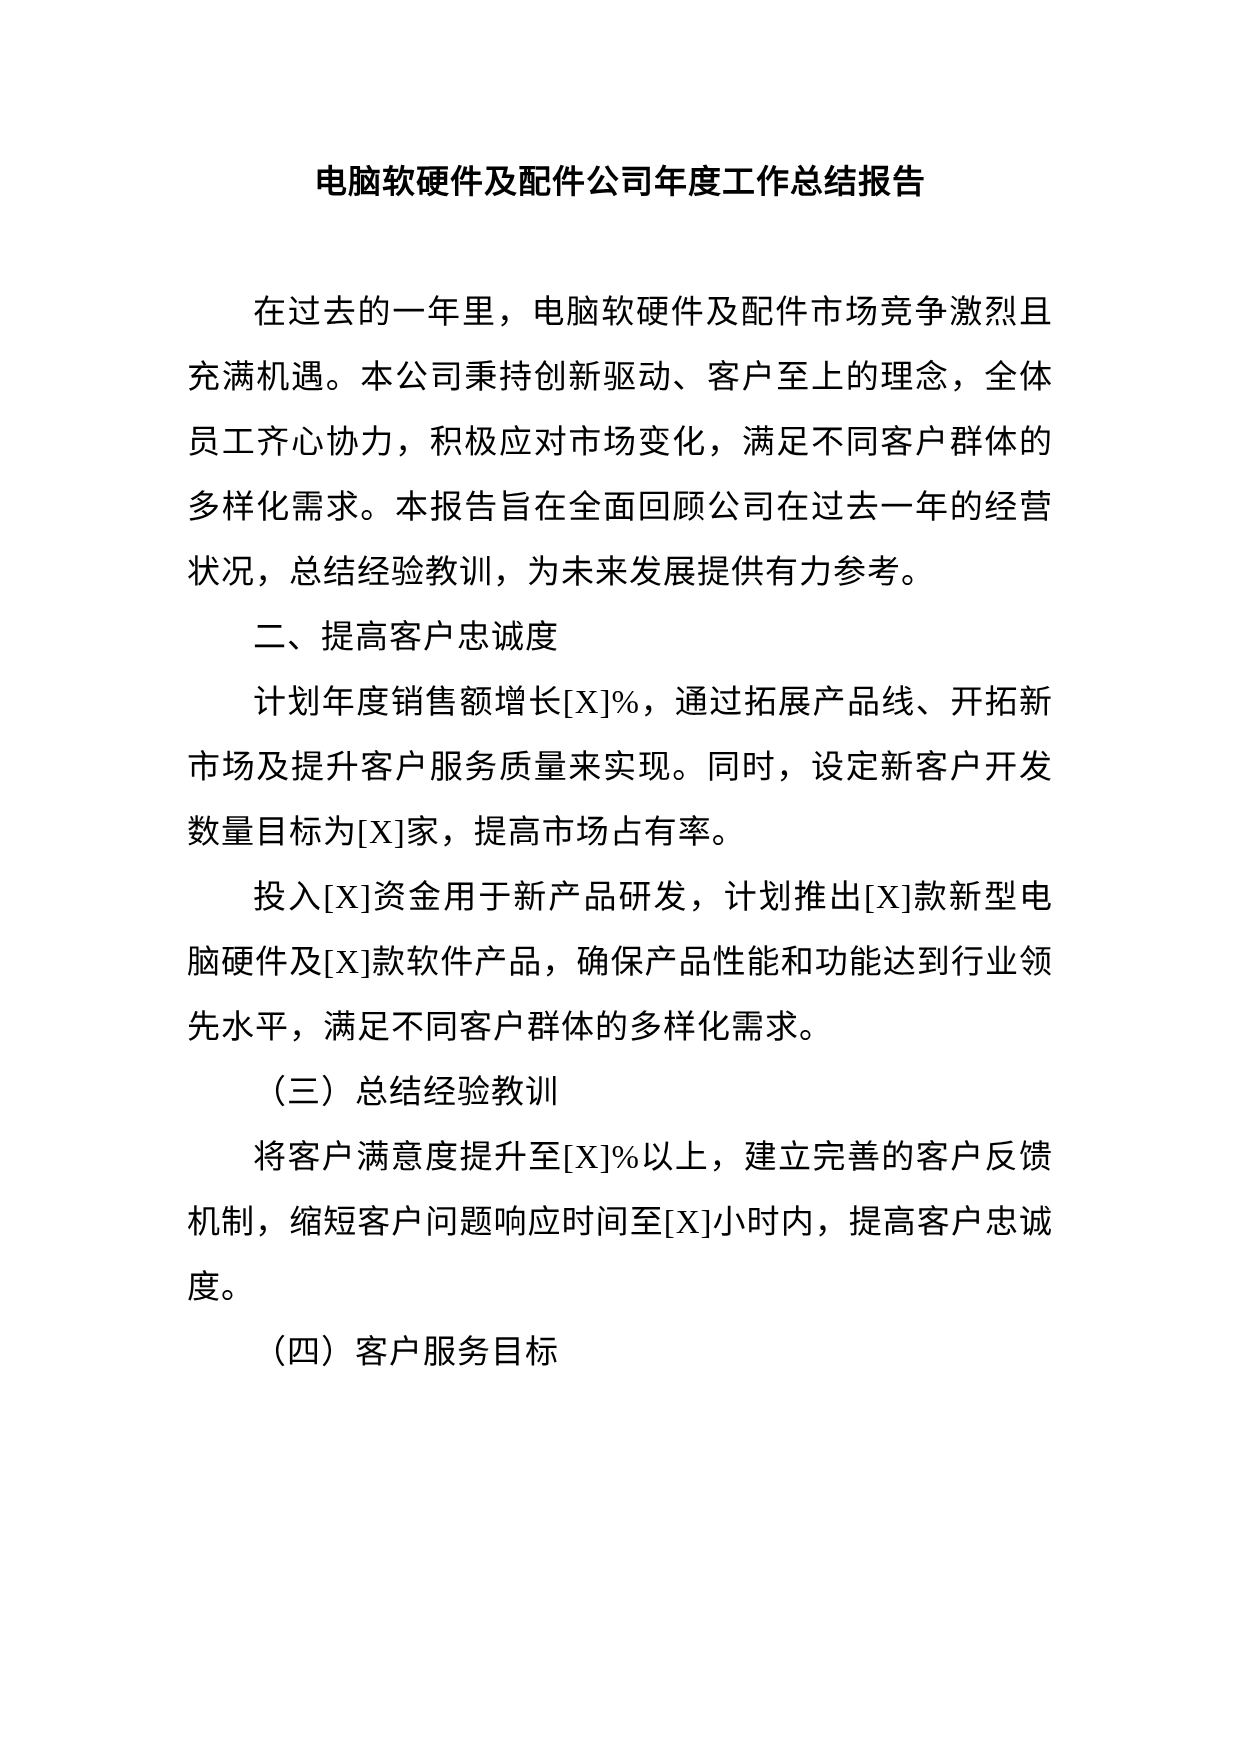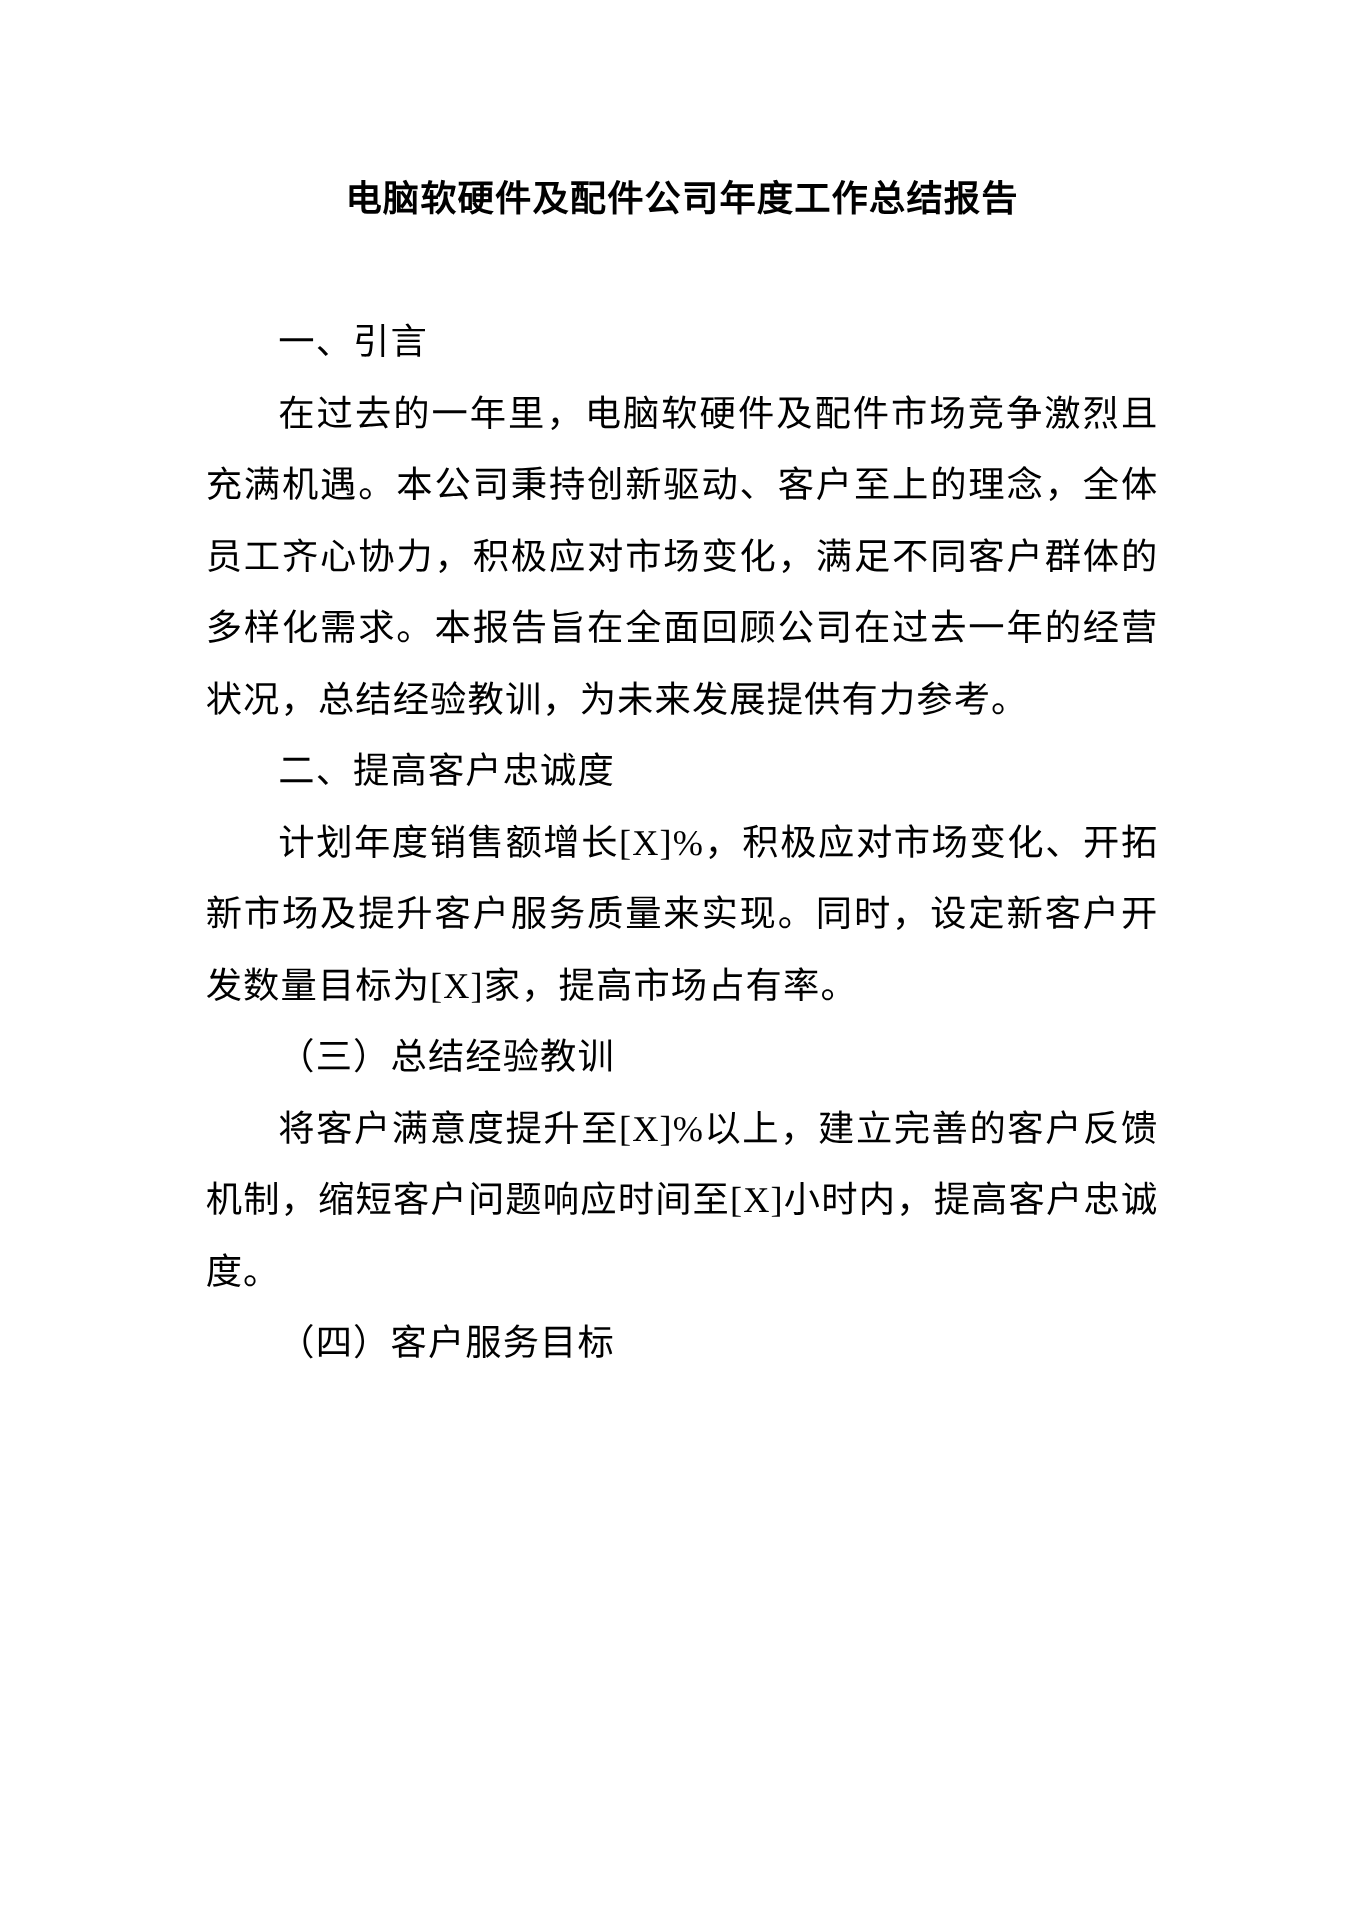--- a/index.html
+++ b/index.html
@@ -45,21 +45,21 @@
     text-align: left;
     font-weight: normal;
   }
 </style>
 </head>
 <body>
 
 <div class="page">
   <h1 class="doc-title">电脑软硬件及配件公司年度工作总结报告</h1>
   <div id="doc-body">
-      <p class="block block-section-heading">一、引言</p>
       <p class="block block-paragraph">在过去的一年里，电脑软硬件及配件市场竞争激烈且充满机遇。本公司秉持创新驱动、客户至上的理念，全体员工齐心协力，积极应对市场变化，满足不同客户群体的多样化需求。本报告旨在全面回顾公司在过去一年的经营状况，总结经验教训，为未来发展提供有力参考。</p>
       <p class="block block-section-heading">二、提高客户忠诚度</p>
-      <p class="block block-paragraph">计划年度销售额增长[X]%，积极应对市场变化、开拓新市场及提升客户服务质量来实现。同时，设定新客户开发数量目标为[X]家，提高市场占有率。</p>
+      <p class="block block-paragraph">计划年度销售额增长[X]%，通过拓展产品线、开拓新市场及提升客户服务质量来实现。同时，设定新客户开发数量目标为[X]家，提高市场占有率。</p>
+      <p class="block block-paragraph">投入[X]资金用于新产品研发，计划推出[X]款新型电脑硬件及[X]款软件产品，确保产品性能和功能达到行业领先水平，满足不同客户群体的多样化需求。</p>
       <p class="block block-subsection-heading">（三）总结经验教训</p>
       <p class="block block-paragraph">将客户满意度提升至[X]%以上，建立完善的客户反馈机制，缩短客户问题响应时间至[X]小时内，提高客户忠诚度。</p>
       <p class="block block-subsection-heading">（四）客户服务目标</p>
     </div>
 </div>
 
 </body></html>

